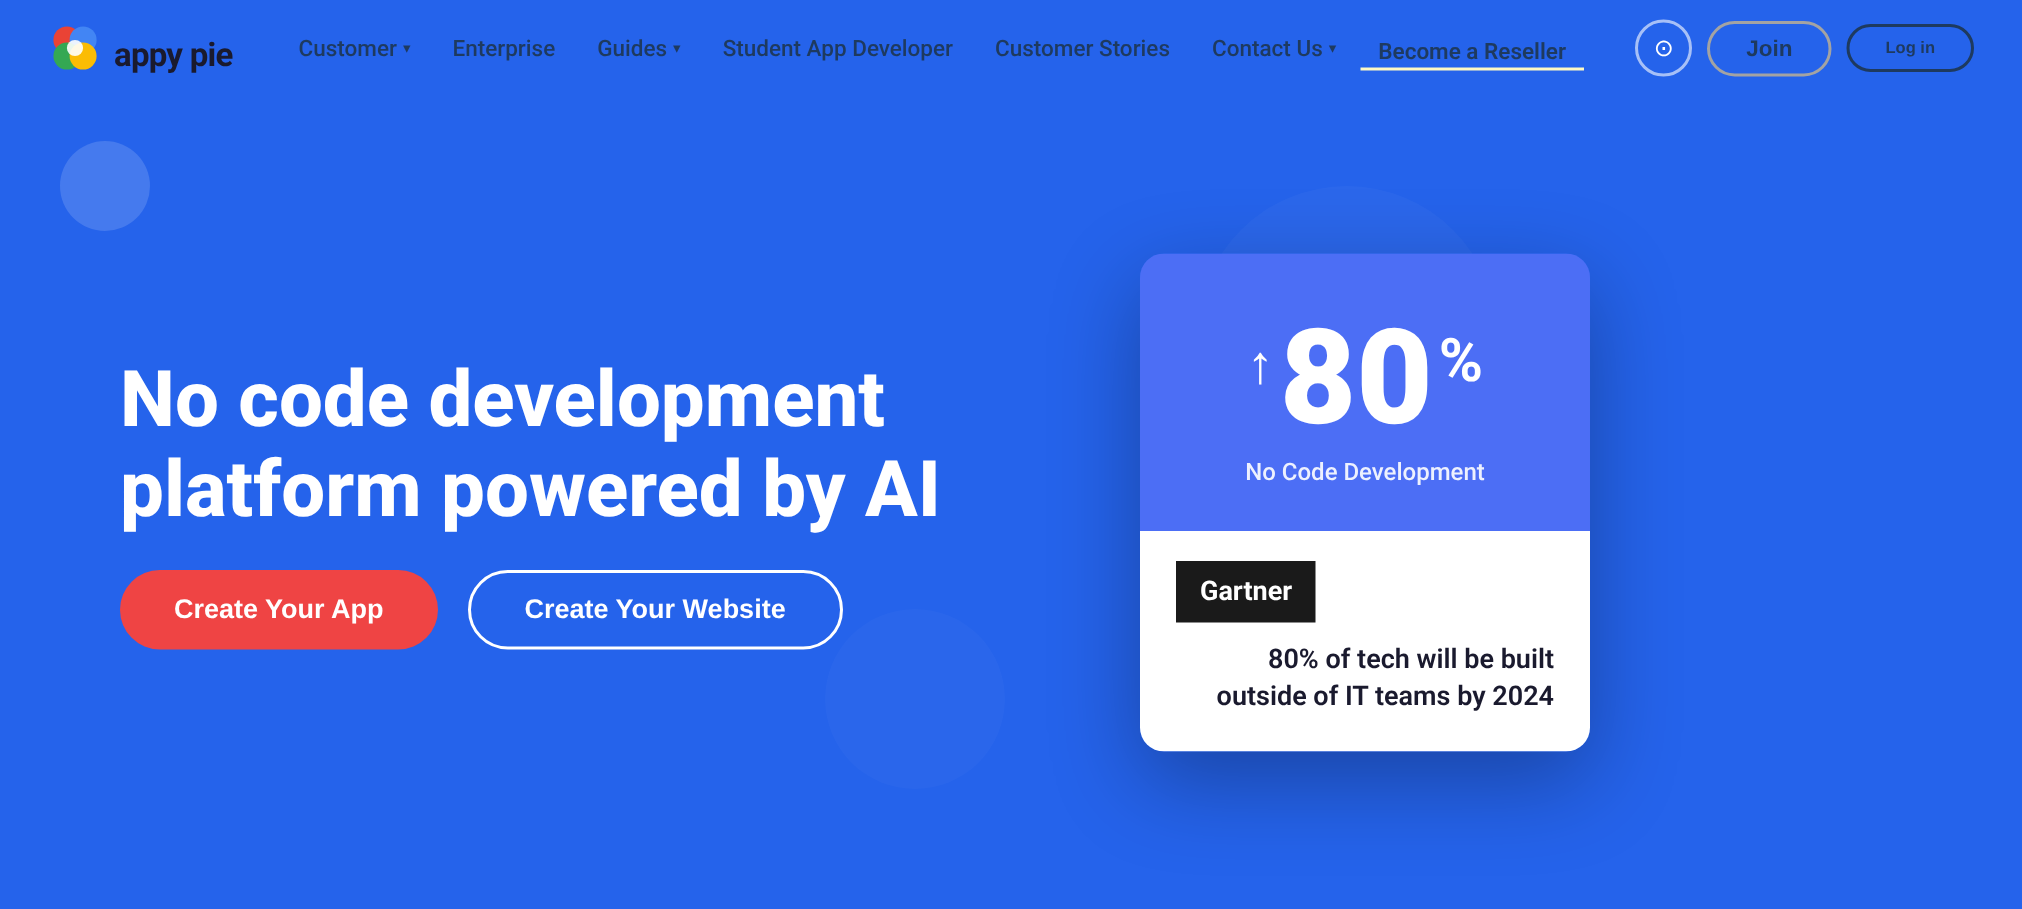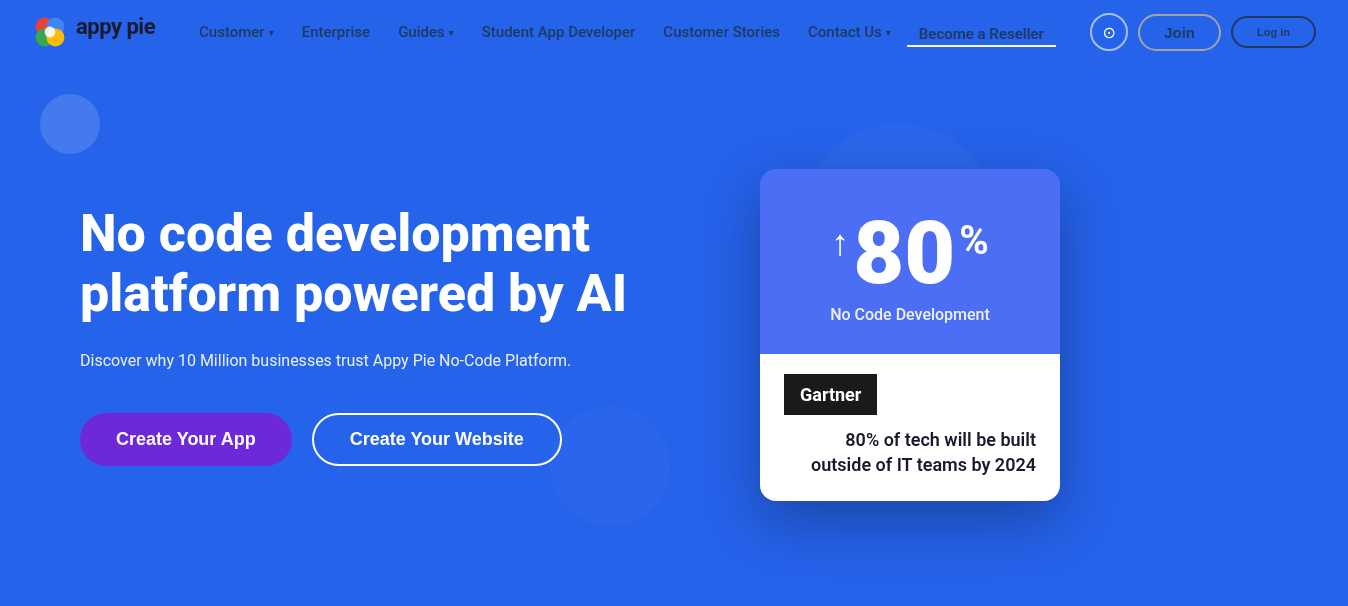--- a/index.html
+++ b/index.html
@@ -16,21 +16,21 @@
       display: flex;
       align-items: center;
       padding: 0 32px;
       height: 64px;
       background: #2563eb;
       position: relative;
       z-index: 10;
     }
     .logo {
       display: flex;
-      align-items: flex-start;
+      align-items: flex-end;
       gap: 8px;
       margin-right: 32px;
       text-decoration: none;
     }
     .logo-icon {
       width: 36px;
       height: 36px;
     }
     .logo-text {
       font-size: 22px;
@@ -149,21 +149,21 @@
       line-height: 1.6;
       max-width: 500px;
     }
     .hero-buttons {
       display: flex;
       gap: 20px;
       align-items: center;
     }
     .btn-primary {
       padding: 16px 36px;
-      background: #6d28d9;
+      background: #ef4444;
       color: white;
       font-size: 18px;
       font-weight: 700;
       border-radius: 50px;
       border: none;
       cursor: pointer;
       white-space: nowrap;
     }
     .btn-secondary {
       padding: 14px 36px;
@@ -297,21 +297,20 @@
 </nav>
 
 <section class="hero">
 
   <div class="bg-circle bg-circle-1"></div>
   <div class="bg-circle bg-circle-2"></div>
   <div class="bg-circle bg-circle-3"></div>
 
   <div class="hero-content">
     <h1 class="hero-title">No code development platform powered by AI</h1>
-    <p class="hero-subtitle">Discover why 10 Million businesses trust Appy Pie No-Code Platform.</p>
     <div class="hero-buttons">
       <button class="btn-primary">Create Your App</button>
       <button class="btn-secondary">Create Your Website</button>
     </div>
   </div>
 
   <div class="hero-card">
     <div class="card-top">
       <div class="card-stat">
         <span class="card-stat-arrow">↑</span>

